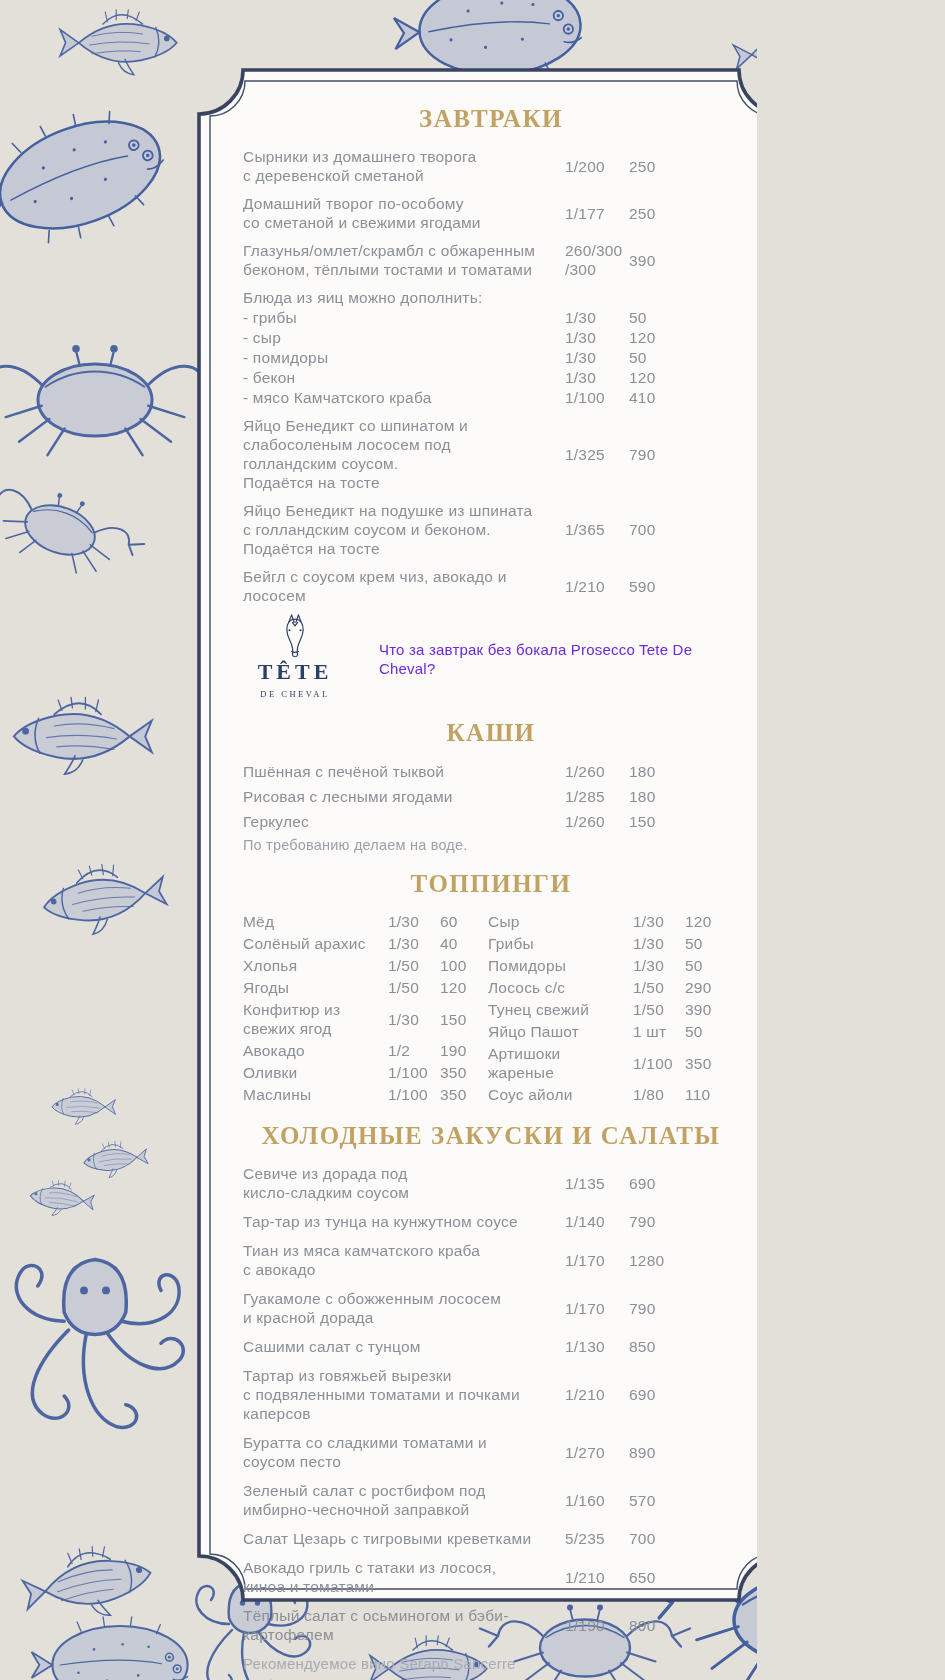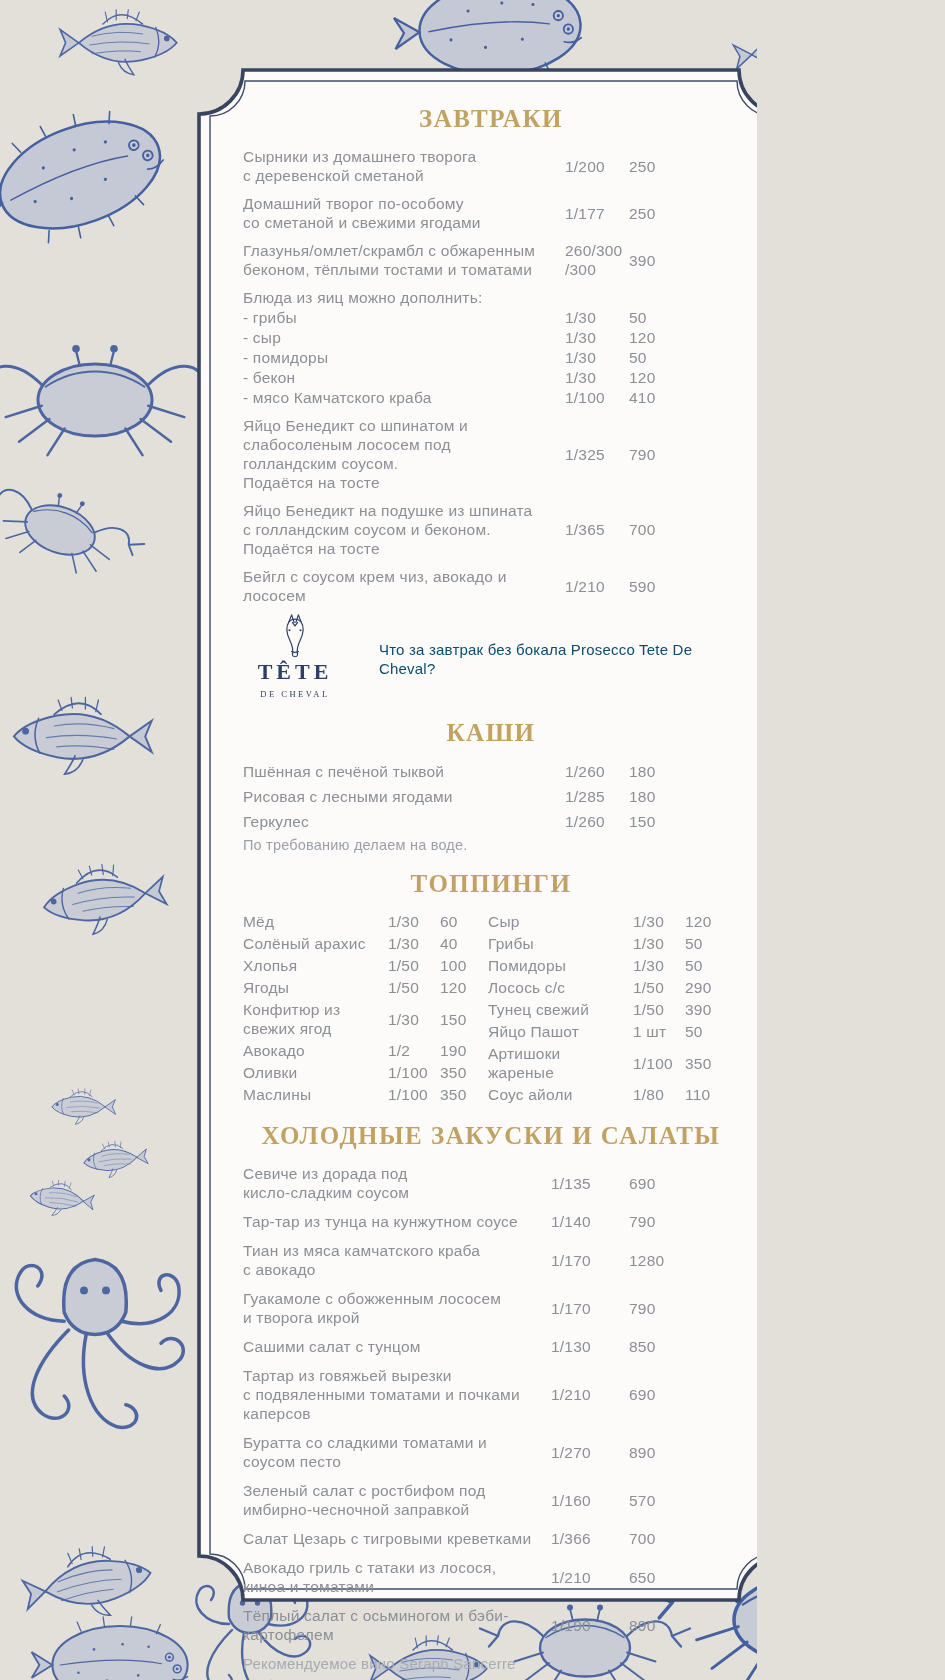--- a/index.html
+++ b/index.html
@@ -40,36 +40,36 @@
   .pr{width:46px;flex:none;}
   
   #rows-kashi .row{margin-bottom:4px;line-height:21px;}
   
   .tcols{display:flex;gap:10px;padding-right:16px;margin-bottom:4px;}
   .tcol{flex:1;min-width:0;}
   .tcol .row{margin-bottom:3px;line-height:19px;}
   .tcol .wt{width:52px;}
   .tcol .pr{width:38px;}
   
-  #rows-cold .row{margin-bottom:10px;gap:14px;}
+  #rows-cold .row{margin-bottom:10px;}
   .section-note{font-size:14.5px;color:#9ba0a8;margin-top:2px;}
   .wine-note{font-size:15px;color:#a6abb3;margin-top:3px;padding-right:64px;}
   
   .brandrow{display:flex;align-items:center;gap:16px;margin:4px 0 2px 0;padding-right:30px;}
   .brand{width:104px;flex:none;text-align:center;color:#2d3f66;}
   .brand svg{display:block;margin:0 auto;}
   .brand-title{
     font-family:"Liberation Serif",serif;
     font-size:22px;line-height:22px;letter-spacing:4px;font-weight:bold;margin-top:1px;
   }
   .brand-sub{
     font-family:"Liberation Serif",serif;
     font-size:8.5px;letter-spacing:2.5px;margin-top:2px;font-weight:normal;
   }
-  .brand-note{flex:1;font-size:15px;color:#0c4a6e;padding-left:16px;}
+  .brand-note{flex:1;font-size:15px;color:#6d28d9;padding-left:16px;}
 </style>
 </head>
 <body>
 
 <div class="page">
 
   <svg class="bg" viewBox="0 0 945 1680" aria-hidden="true">
     <defs>
       <g id="fish" stroke="#3d5a9d" stroke-linecap="round">
         <path d="M8,28 Q34,6 64,12 Q88,17 97,28 Q88,39 64,44 Q34,50 8,28 Z" fill="#8fa3cc" fill-opacity=".35" stroke-width="1.6"></path>
@@ -444,21 +444,21 @@
           <div class="nm">
             <div>Тиан из мяса камчатского краба</div>
             <div>с авокадо</div>
           </div>
           <div class="wt">1/170</div>
           <div class="pr">1280</div>
         </div>
         <div class="row">
           <div class="nm">
             <div>Гуакамоле с обожженным лососем</div>
-            <div>и творога икрой</div>
+            <div>и красной дорада</div>
           </div>
           <div class="wt">1/170</div>
           <div class="pr">790</div>
         </div>
         <div class="row">
           <div class="nm">
             <div>Сашими салат с тунцом</div>
           </div>
           <div class="wt">1/130</div>
           <div class="pr">850</div>
@@ -485,21 +485,21 @@
             <div>Зеленый салат с ростбифом под</div>
             <div>имбирно-чесночной заправкой</div>
           </div>
           <div class="wt">1/160</div>
           <div class="pr">570</div>
         </div>
         <div class="row">
           <div class="nm">
             <div>Салат Цезарь с тигровыми креветками</div>
           </div>
-          <div class="wt">1/366</div>
+          <div class="wt">5/235</div>
           <div class="pr">700</div>
         </div>
         <div class="row">
           <div class="nm">
             <div>Авокадо гриль с татаки из лосося,</div>
             <div>киноа и томатами</div>
           </div>
           <div class="wt">1/210</div>
           <div class="pr">650</div>
         </div>

